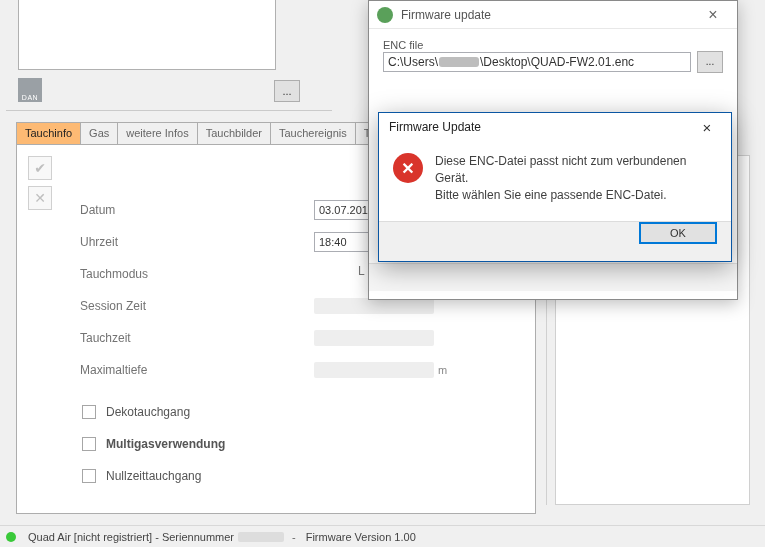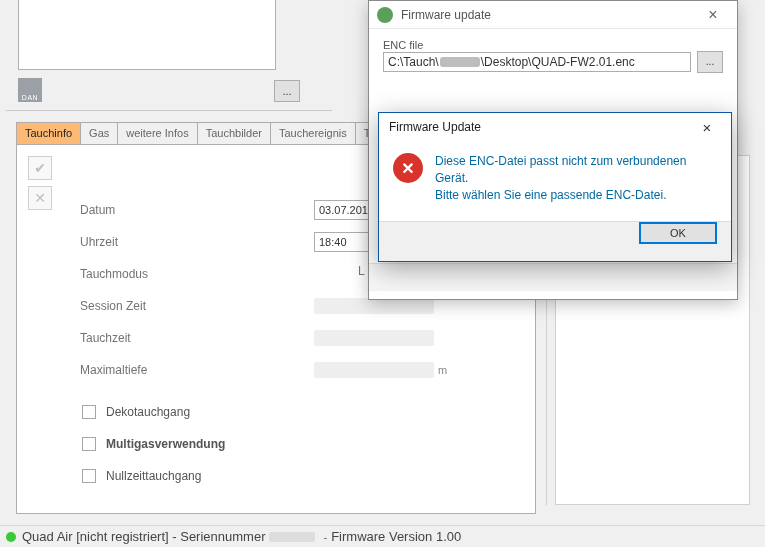--- a/index.html
+++ b/index.html
@@ -37,21 +37,21 @@
   .chk-lbl { color:#555; font-size:12px; }
 
   .letter-L { position:absolute; left:358px; top:264px; color:#777; font-size:12px; }
 
   .vline { position:absolute; left:546px; top:155px; width:1px; height:350px; background:#d0d0d0; }
   .right-panel { position:absolute; left:555px; top:155px; width:195px; height:350px; background:#fff; border:1px solid #d0d0d0; }
 
   
   .statusbar { position:absolute; left:0; bottom:0; width:765px; height:22px; background:#f0f0f0; border-top:1px solid #d8d8d8; display:flex; align-items:center; padding-left:6px; }
   .status-dot { width:10px; height:10px; border-radius:50%; background:#39c939; margin-right:6px; }
-  .status-text { color:#444; font-size:13px; }
+  .status-text { color:#444; font-size:11px;margin-left:6px; }
   .status-blur { display:inline-block; width:46px; height:10px; background:#ddd; margin:0 4px; border-radius:2px; vertical-align:middle; }
   .status-sep { margin:0 4px; color:#666; font-size:11px; }
 
   
   .fw-window { position:absolute; left:368px; top:0; width:370px; height:300px; background:#fff; border:1px solid #8a8a8a; box-shadow:0 4px 16px rgba(0,0,0,0.25); z-index:5; }
   .fw-titlebar { height:28px; background:#fff; display:flex; align-items:center; padding:0 8px; border-bottom:1px solid #e8e8e8; }
   .fw-icon { width:16px; height:16px; background:#5aa05a; border-radius:50%; margin-right:8px; position:relative; }
   .fw-title { flex:1; color:#555; font-size:12px; }
   .fw-close { width:32px; text-align:center; color:#666; font-size:16px; }
   .fw-body { padding:10px 14px; }
@@ -62,21 +62,21 @@
   .fw-browse { width:26px; height:22px; margin-left:6px; background:#e1e1e1; border:1px solid #adadad; text-align:center; line-height:20px; font-size:10px; }
   .fw-inner-panel { margin-top:180px; height:28px; border-top:1px solid #e0e0e0; background:#f5f5f5; }
 
   
   .alert { position:absolute; left:378px; top:112px; width:354px; height:150px; background:#fff; border:1px solid #0a56a3; box-shadow:0 6px 24px rgba(0,0,0,0.35); z-index:10; }
   .alert-titlebar { height:28px; background:#fff; display:flex; align-items:center; padding:0 10px; }
   .alert-title { flex:1; color:#222; font-size:12px; }
   .alert-close { width:28px; text-align:center; font-size:15px; color:#333; }
   .alert-body { display:flex; padding:12px 14px 8px; }
   .alert-icon { width:30px; height:30px; border-radius:50%; background:#d9342b; display:flex; align-items:center; justify-content:center; color:#fff; font-size:16px; font-weight:bold; margin-right:12px; flex-shrink:0; }
-  .alert-msg { font-size:12px; color:#0369a1; line-height:1.4; }
+  .alert-msg { font-size:12px; color:#404040; line-height:1.4; }
   .alert-footer { position:absolute; bottom:0; left:0; right:0; height:40px; background:#f0f0f0; border-top:1px solid #dcdcdc; display:flex; justify-content:flex-end; padding-right:14px; }
   .ok-btn { width:78px; height:22px; background:#e1e1e1; border:2px solid #0078d7; font-size:11px; line-height:18px; text-align:center; }
 </style>
 </head>
 <body>
 
 <div class="top-left-box"></div>
 <div class="dan-box">
     <span>DAN</span>
   </div>
@@ -144,21 +144,21 @@
 <div class="fw-window">
   <div class="fw-titlebar">
     <div class="fw-icon"></div>
     <div class="fw-title">Firmware update</div>
     <div class="fw-close">×</div>
   </div>
   <div class="fw-body">
     <div class="fw-group-lbl">ENC file</div>
     <div class="fw-path-row">
       <div class="fw-path">
-        <span>C:\Tauch\</span>
+        <span>C:\Users\</span>
         <span class="smudge"></span>
         <span>\Desktop\QUAD-FW2.01.enc</span>
       </div>
       <div class="fw-browse">...</div>
     </div>
   </div>
   <div class="fw-inner-panel"></div>
 </div>
 
 <div class="alert">

